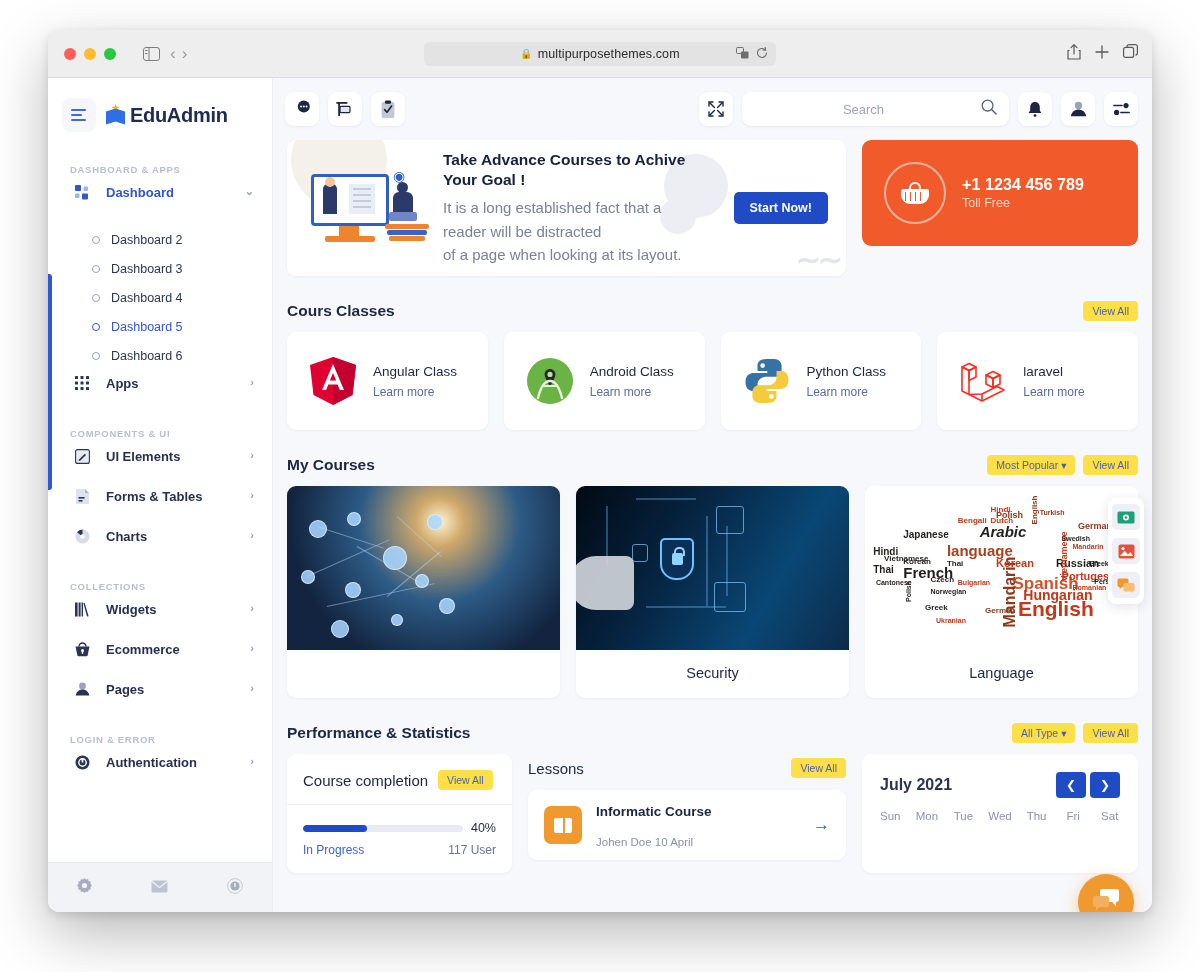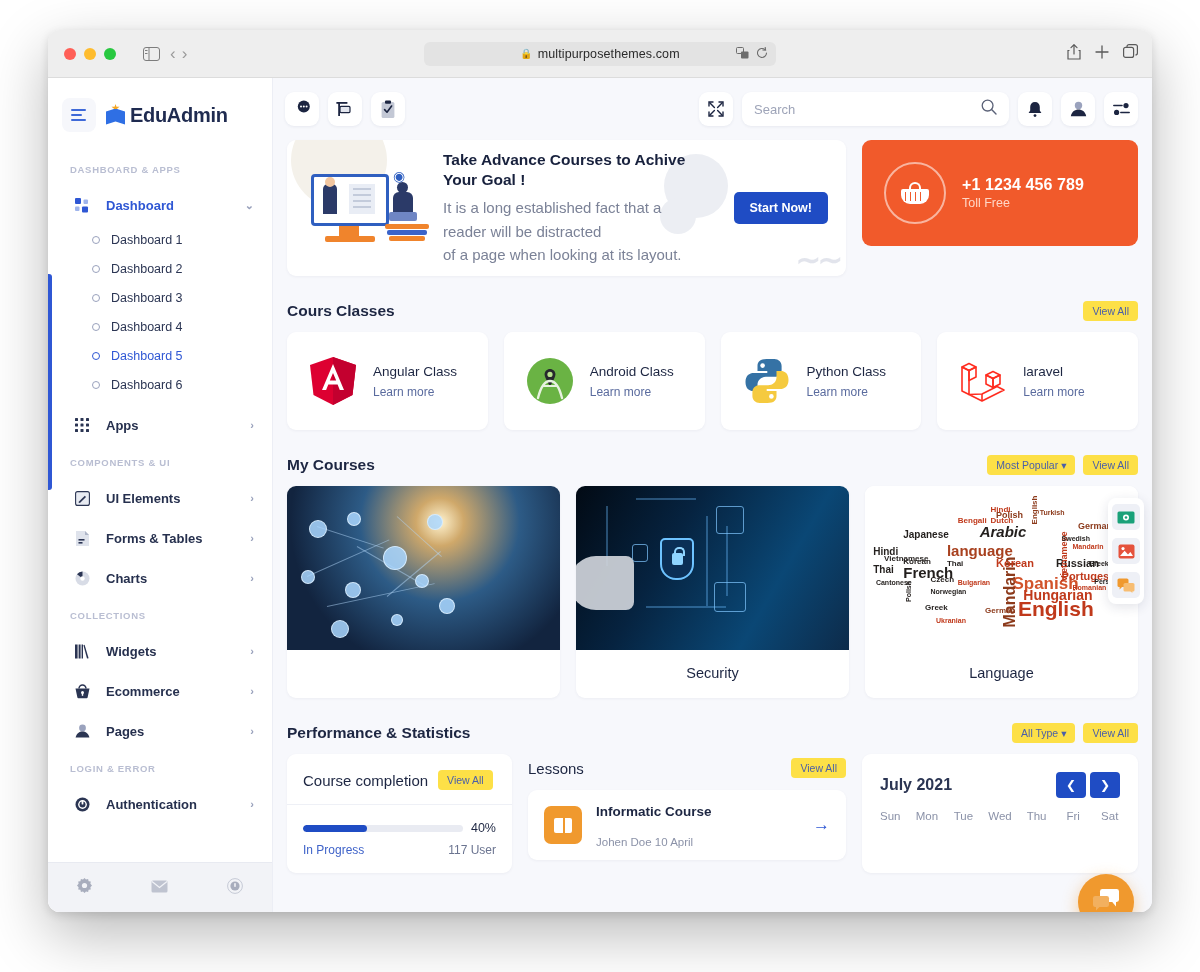--- a/index.html
+++ b/index.html
@@ -105,21 +105,21 @@
   }
 
   .side-scroll { flex: 1; overflow: hidden; padding-top: 12px; }
 
   .side-cap {
     font-size: 9.5px; letter-spacing: .7px; color: #b9bed2;
     text-transform: uppercase; padding: 12px 0 10px 22px; font-weight: 600;
   }
 
   .side-item {
-    display: flex; align-items: center; gap: 14px;
+    display: flex; gap: 14px;
     height: 40px; padding: 0 18px 0 24px;
     font-size: 13px; color: #26304e; font-weight: 600;
     position: relative;
   }
   .side-item .sico { width: 20px; display: flex; justify-content: center; color: #2b3553; }
   .side-item .lbl { flex: 1; }
   .side-item .caret { color: #98a0bb; font-size: 11px; font-weight: 700; }
   .side-item.active { color: #2f57d4; }
   .side-item.active .sico { color: #2f57d4; }
 
@@ -157,21 +157,21 @@
   }
   .sq-btn {
     width: 34px; height: 34px; border-radius: 9px; background: #ffffff;
     box-shadow: 0 1px 3px rgba(30,40,80,.07);
     display: flex; align-items: center; justify-content: center;
   }
   .spacer { flex: 1; }
   .searchbox {
     width: 267px; height: 34px; background: #ffffff; border-radius: 9px;
     box-shadow: 0 1px 3px rgba(30,40,80,.07);
-    display: flex; align-items: center; padding: 0 12px; gap: 8px;
+    display: flex; align-items: center; padding: 0 12px; gap: 8px; text-align: center;
   }
   .searchbox .ph { flex: 1; font-size: 13px; color: #9ea4b8; }
 
   .content { padding: 0 14px 0 14px; }
 
   
   .banner-row { display: flex; gap: 16px; }
   .banner {
     flex: 1; height: 136px; background: #ffffff; border-radius: 9px;
     position: relative; overflow: hidden;
@@ -471,23 +471,20 @@
                 <rect x="0" y="0" width="6" height="6" rx="1" fill="#2f57d4"></rect>
                 <rect x="8.5" y="1.5" width="4.5" height="4.5" rx="1" fill="#9fb4ec"></rect>
                 <rect x="0" y="8.5" width="4.5" height="4.5" rx="1" fill="#9fb4ec"></rect>
                 <rect x="7" y="8.5" width="6" height="6" rx="1" fill="#2f57d4"></rect>
               </svg>
           </span>
           <span class="lbl">Dashboard</span>
           <span class="caret">⌄</span>
         </div>
 
-        <div class="sub-item">
-            <span>Dashboard 1</span>
-          </div>
         <div class="sub-item">
             <span>Dashboard 2</span>
           </div>
         <div class="sub-item">
             <span>Dashboard 3</span>
           </div>
         <div class="sub-item">
             <span>Dashboard 4</span>
           </div>
         <div class="sub-item active">

